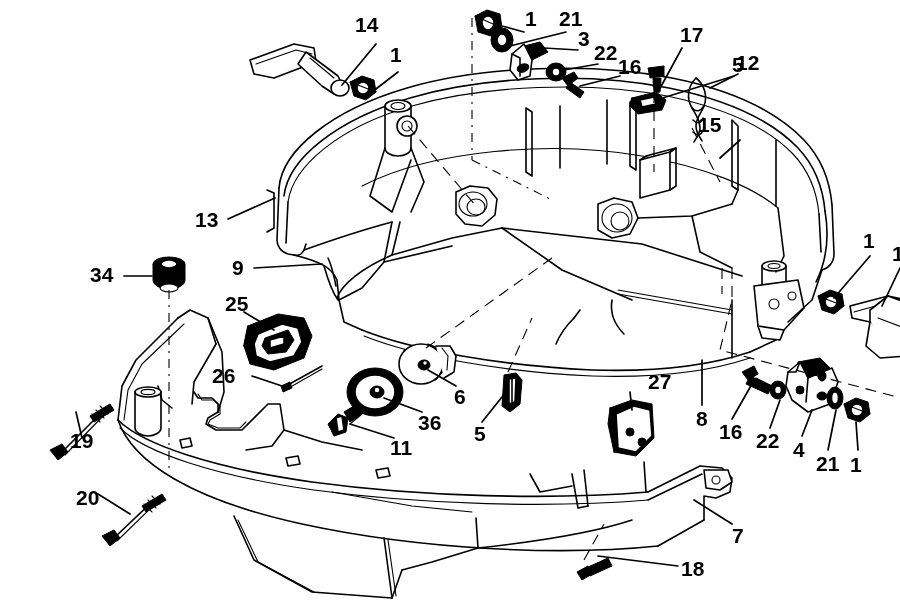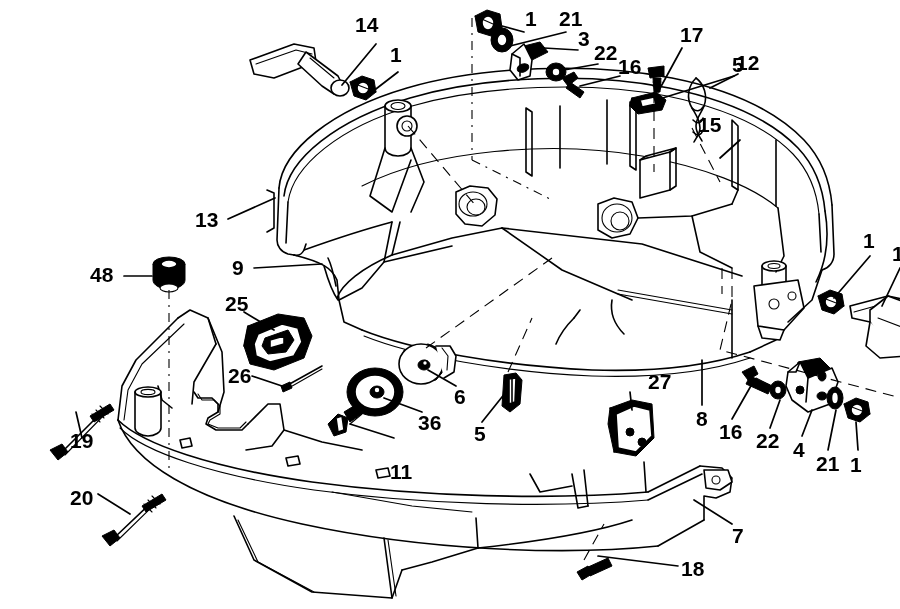--- a/index.html
+++ b/index.html
@@ -438,26 +438,26 @@
   <div class="callout" style="left:527px;top:8px">21</div>
   <div class="callout" style="left:546px;top:28px">3</div>
   <div class="callout" style="left:562px;top:42px">22</div>
   <div class="callout" style="left:586px;top:56px">16</div>
   <div class="callout" style="left:648px;top:24px">17</div>
   <div class="callout" style="left:700px;top:54px">5</div>
   <div class="callout" style="left:704px;top:52px">12</div>
   <div class="callout" style="left:666px;top:114px">15</div>
   <div class="callout" style="left:163px;top:209px">13</div>
   <div class="callout" style="left:200px;top:257px">9</div>
-  <div class="callout" style="left:58px;top:264px">48</div>
+  <div class="callout" style="left:58px;top:264px">34</div>
   <div class="callout" style="left:193px;top:293px">25</div>
-  <div class="callout" style="left:196px;top:365px">26</div>
+  <div class="callout" style="left:180px;top:365px">26</div>
   <div class="callout" style="left:38px;top:430px">19</div>
-  <div class="callout" style="left:38px;top:487px">20</div>
-  <div class="callout" style="left:358px;top:461px">11</div>
+  <div class="callout" style="left:44px;top:487px">20</div>
+  <div class="callout" style="left:358px;top:437px">11</div>
   <div class="callout" style="left:386px;top:412px">36</div>
   <div class="callout" style="left:422px;top:386px">6</div>
   <div class="callout" style="left:442px;top:423px">5</div>
   <div class="callout" style="left:616px;top:371px">27</div>
   <div class="callout" style="left:664px;top:408px">8</div>
   <div class="callout" style="left:687px;top:421px">16</div>
   <div class="callout" style="left:724px;top:430px">22</div>
   <div class="callout" style="left:761px;top:439px">4</div>
   <div class="callout" style="left:784px;top:453px">21</div>
   <div class="callout" style="left:818px;top:454px">1</div>

